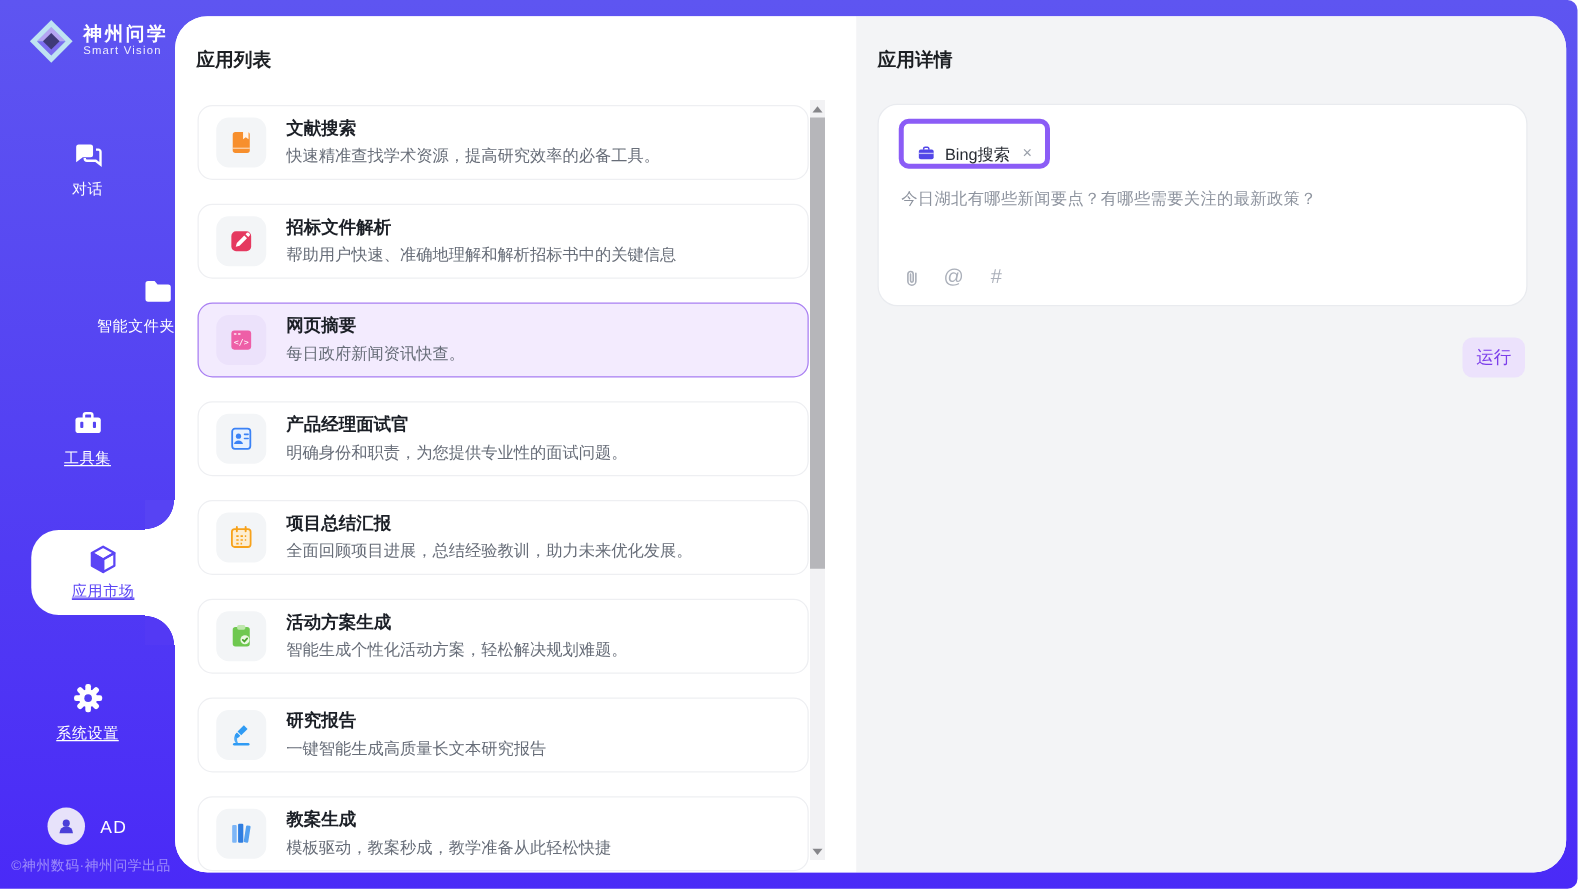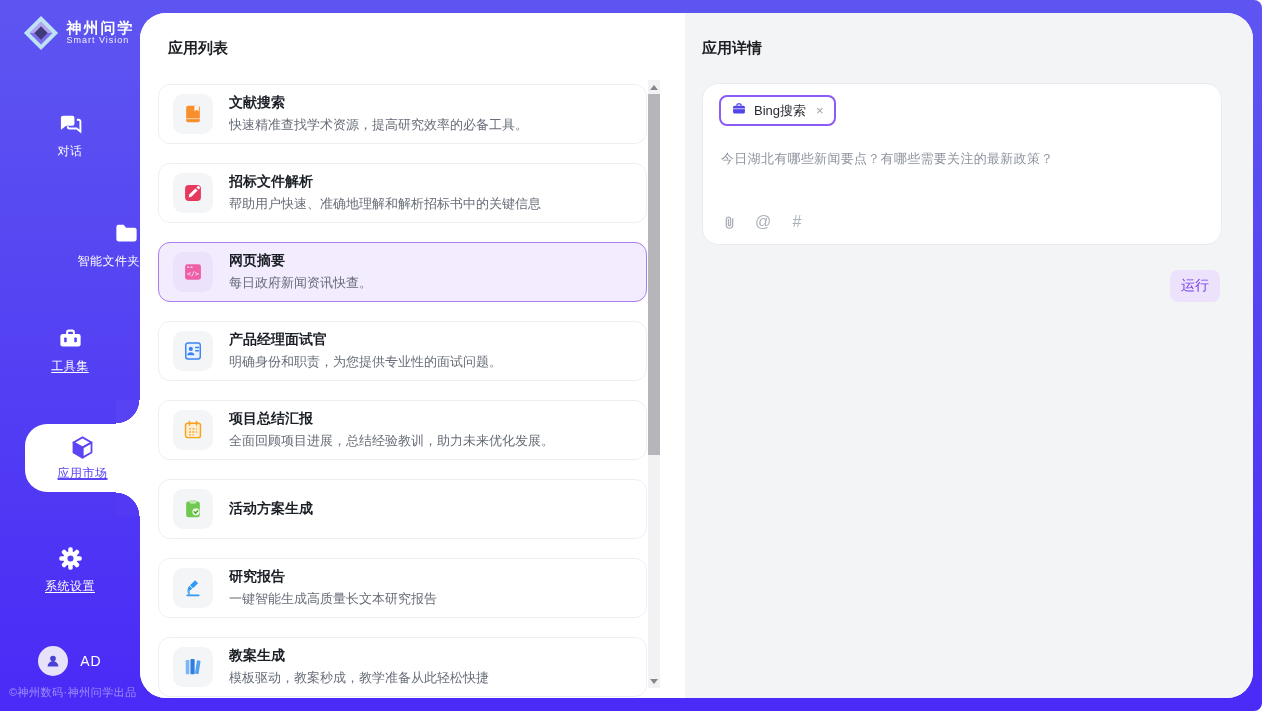--- a/index.html
+++ b/index.html
@@ -48,21 +48,21 @@
   .copyright { position:absolute; top:685px; left:9px; font-size:11px;
     color:rgba(255,255,255,.45); letter-spacing:.5px; }
 
   
   .main-surface { position:absolute; left:140px; top:13px; width:1113px; height:685px;
     border-radius:26px; overflow:hidden; display:flex; background:#fff; }
 
   
   .list-panel { position:relative; width:545px; background:#fff; flex:none; }
   .panel-title { position:absolute; top:26px; font-size:15px; font-weight:bold; color:#1c1f23; }
-  .list-panel .panel-title { left:28px; }
+  .list-panel .panel-title { left:17px; }
   .cards { position:absolute; left:18px; top:71px; width:489px; display:flex;
     flex-direction:column; gap:19px; }
   .card { height:60px; background:#fff; border:1px solid #eeeff2; border-radius:12px;
     display:flex; align-items:center; padding:0 14px; gap:16px; cursor:pointer; flex:none; }
   .card.selected { background:#f3ebfe; border:1.5px solid #a87ef2; }
   .card .cicon { width:40px; height:40px; border-radius:10px; background:#f3f5f7;
     display:flex; align-items:center; justify-content:center; flex:none; }
   .card.selected .cicon { background:#ece2fb; }
   .card .cicon svg { width:22px; height:22px; }
   .card .ctext { display:flex; flex-direction:column; gap:4px; overflow:hidden; }
@@ -82,21 +82,21 @@
     border-right:4px solid transparent; border-top:5px solid #86868a; }
   .sb-thumb { position:absolute; left:0; top:14px; width:12px; height:361px;
     background:#b6b6ba; cursor:pointer; }
 
   
   .detail-panel { position:relative; flex:1; background:#f3f4f6; }
   .detail-panel .panel-title { left:17px; }
   .detail-card { position:absolute; left:17px; top:70px; right:31px; height:162px;
     background:#fff; border:1px solid #e9ebef; border-radius:16px; }
   .tool-tag { position:absolute; left:16px; top:11px; height:31px; display:inline-flex;
-    align-items:center; gap:7px; padding:0 10px; background:#fff; border:2px solid #8b5cf6;
+    gap:7px; padding:16px 10px; background:#fff; border:4px solid #8b5cf6;
     border-radius:8px; cursor:pointer; }
   .tool-tag svg { width:16px; height:16px; }
   .tag-label { font-size:13px; color:#262a31; }
   .tag-close { font-size:13px; color:#9aa0aa; margin-left:3px; cursor:pointer; line-height:1; }
   .prompt-text { position:absolute; left:18px; top:66px; right:18px; font-size:13px;
     color:#8d939e; letter-spacing:.3px; cursor:text; }
   .tools-row { position:absolute; left:17px; bottom:13px; display:flex; align-items:center;
     gap:16px; color:#abb0ba; }
   .tools-row .tool { width:18px; height:18px; display:flex; align-items:center;
     justify-content:center; font-size:16px; cursor:pointer; }
@@ -268,20 +268,21 @@
     <span class="cicon">
                 <svg viewBox="0 0 20 20">
                   <rect x="3.8" y="3.2" width="12.4" height="14.2" rx="2" fill="#6fc850"></rect>
                   <rect x="7" y="1.8" width="6" height="3.4" rx="1.2" fill="#bfe7ad"></rect>
                   <circle cx="12.7" cy="12.6" r="3.3" fill="#eaf8e2"></circle>
                   <path d="M11.1 12.6l1.2 1.2 2-2.2" stroke="#4aa32e" stroke-width="1.3" fill="none" stroke-linecap="round"></path>
                 </svg>
               </span>
     <span class="ctext">
       <span class="cname">活动方案生成</span>
+      <span class="cdesc">智能生成个性化活动方案，轻松解决规划难题。</span>
     </span>
   </div>
             <div class="card">
     <span class="cicon">
                 <svg viewBox="0 0 20 20" fill="#2f9bf4">
                   <rect x="4" y="15.8" width="12" height="1.8" rx="0.9"></rect>
                   <path d="M11.9 2.9l2.7 2.7-4.6 4.6-2.7-2.7z"></path>
                   <path d="M6.9 8.1l2.4 2.4-1.1 1.1a1.7 1.7 0 0 1-2.4-2.4z"></path>
                   <path d="M6 15.8c-1.7-2.3-1.5-5.1.7-7l1.5 1.5c-1.4 1.3-1.7 3.2-.6 5.5z" opacity="0.85"></path>
                 </svg>

